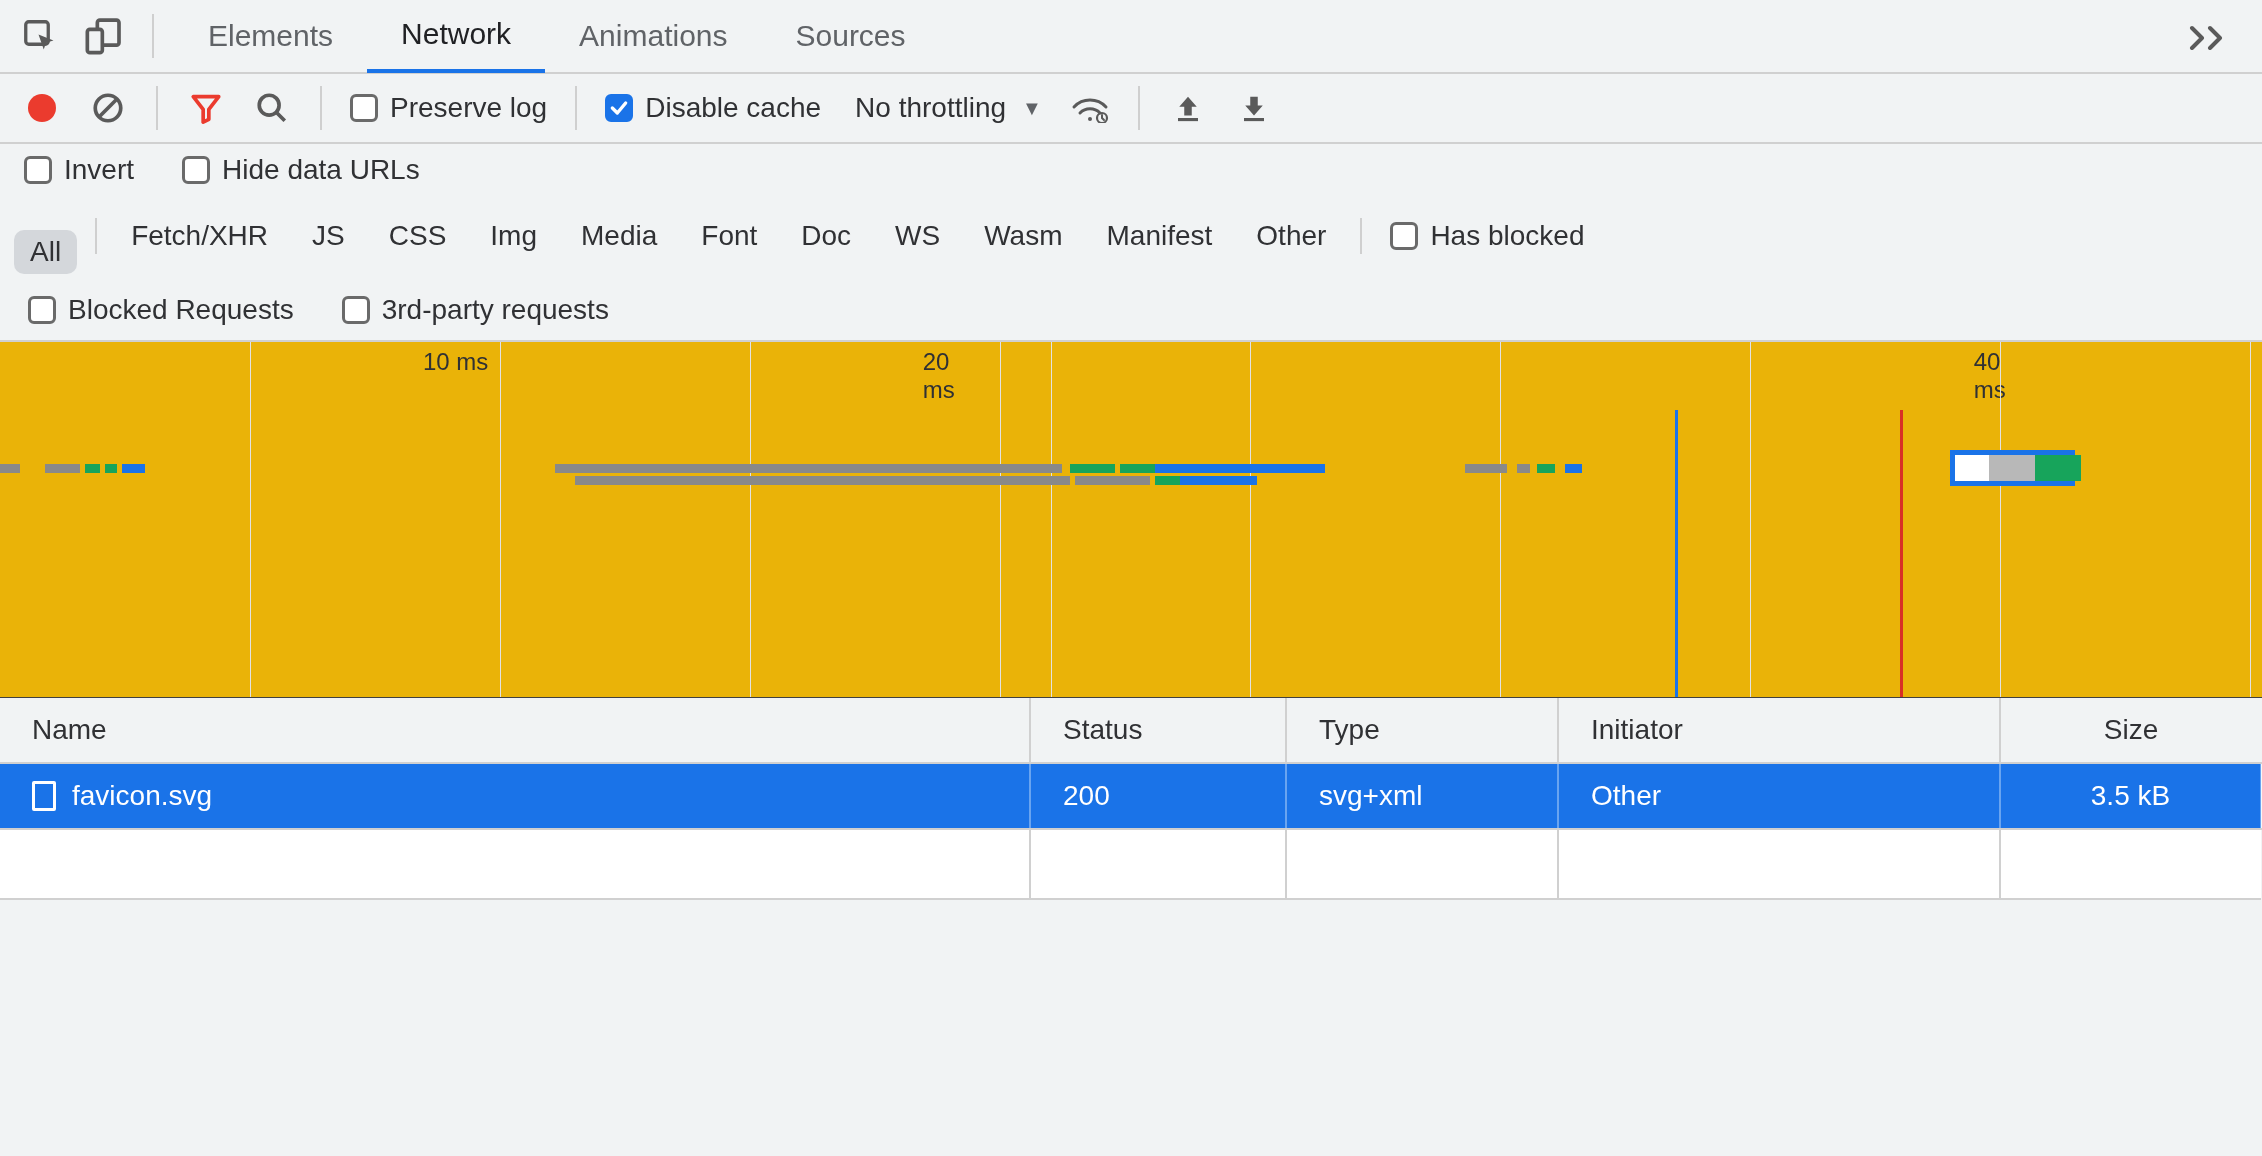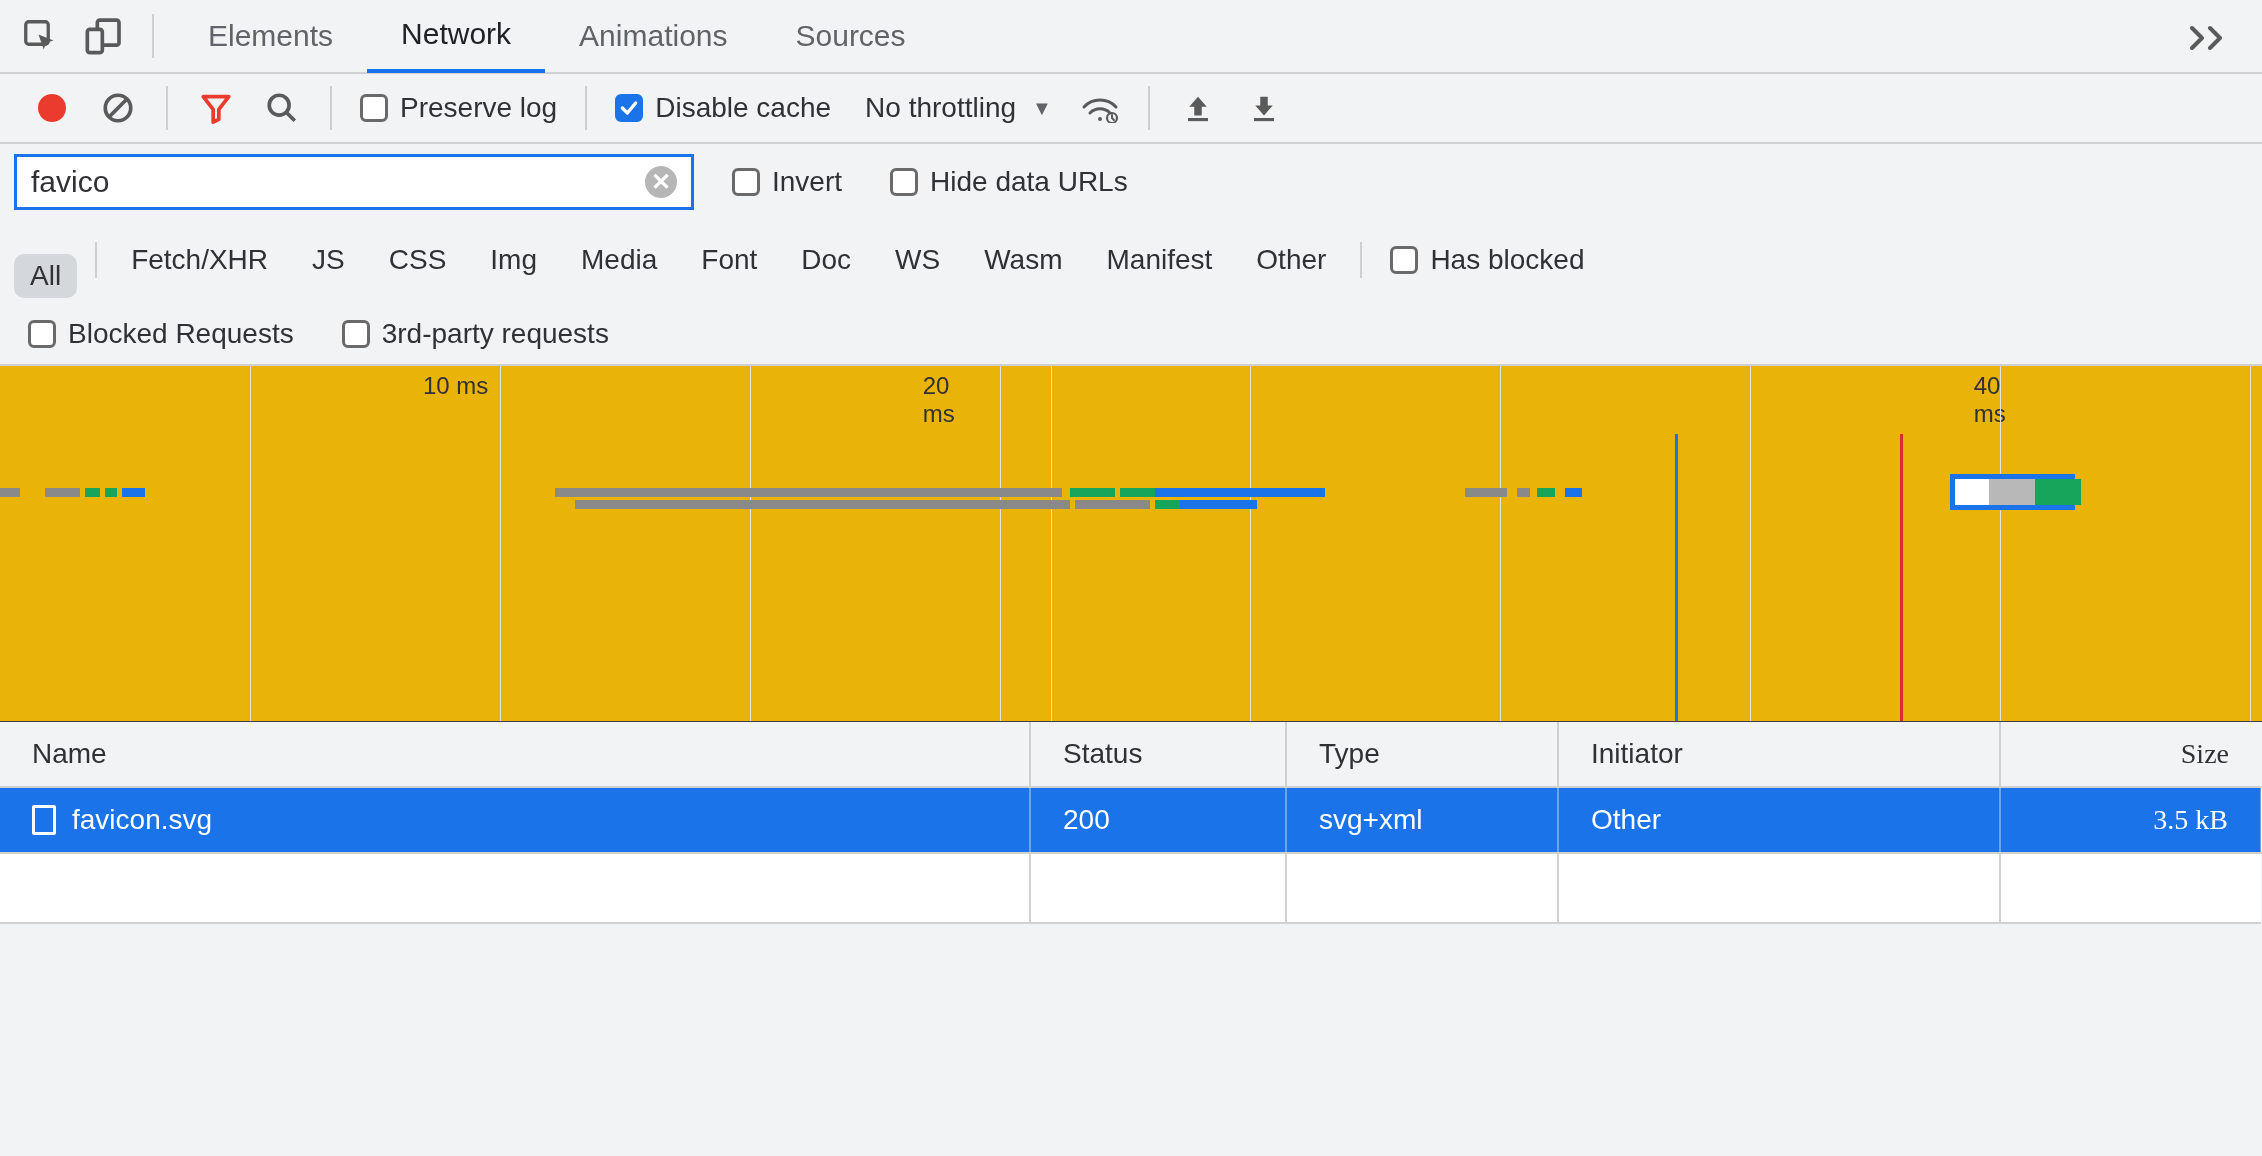--- a/index.html
+++ b/index.html
@@ -58,21 +58,21 @@
     padding: 0 22px;
     display: flex;
     align-items: center;
     color: #5a5a5a;
   }
   
   .toolbar-row {
     display: flex;
     align-items: center;
     height: 70px;
-    padding: 0 22px;
+    padding: 0 12px;
     border-bottom: 2px solid #d0d0d0;
     gap: 6px;
   }
   .toolbar-row .icon-btn { width: 60px; }
   .record-dot {
     width: 28px; height: 28px; border-radius: 50%; background: #eb3b2e;
   }
   .checkbox {
     display: flex; align-items: center; gap: 12px; font-size: 28px; color: #303134;
     padding: 0 10px;
@@ -205,21 +205,21 @@
     border-right: 2px solid rgba(255,255,255,.35);
   }
   .req-table td:last-child,
   .req-table th:last-child { border-right: none; }
   .req-table tbody tr.empty td { height: 70px; background: #fff; }
   .file-icon {
     display: inline-block; width: 24px; height: 30px;
     border: 3px solid #fff; border-radius: 2px; margin-right: 16px;
     vertical-align: -6px;
   }
-  th.col-size, td.col-size { text-align: right; font-family: Liberation Serif, serif; }
+  th.col-size, td.col-size { text-align: center; }
   svg { display: block; }
 </style>
 </head>
 <body>
 
 <div class="tabs-row">
   <div class="icon-btn">
     <svg width="36" height="36" viewBox="0 0 24 24" fill="none" stroke="#5a5a5a" stroke-width="2.2">
       <rect x="2.5" y="2.5" width="15" height="15" rx="2"></rect>
       <path d="M11 11 L21 15 L16 16.5 L14.5 21 Z" fill="#5a5a5a" stroke="none"></path>
@@ -309,24 +309,20 @@
   </div>
   <div class="icon-btn">
     <svg width="30" height="30" viewBox="0 0 24 24" fill="#5a5a5a">
         <path d="M12 18 L19 10 H15 V3 H9 V10 H5 Z"></path>
         <rect x="4" y="20" width="16" height="2.5"></rect>
       </svg>
   </div>
 </div>
 
 <div class="filter-row">
-  <div class="filter-input">
-    <input type="text" value="favico" placeholder="Filter" style="">
-    <span class="clear-x">✕</span>
-  </div>
   <label class="checkbox">
     <span class="box"></span>
     <span>Invert</span>
   </label>
   <label class="checkbox">
     <span class="box"></span>
     <span>Hide data URLs</span>
   </label>
 </div>
 

